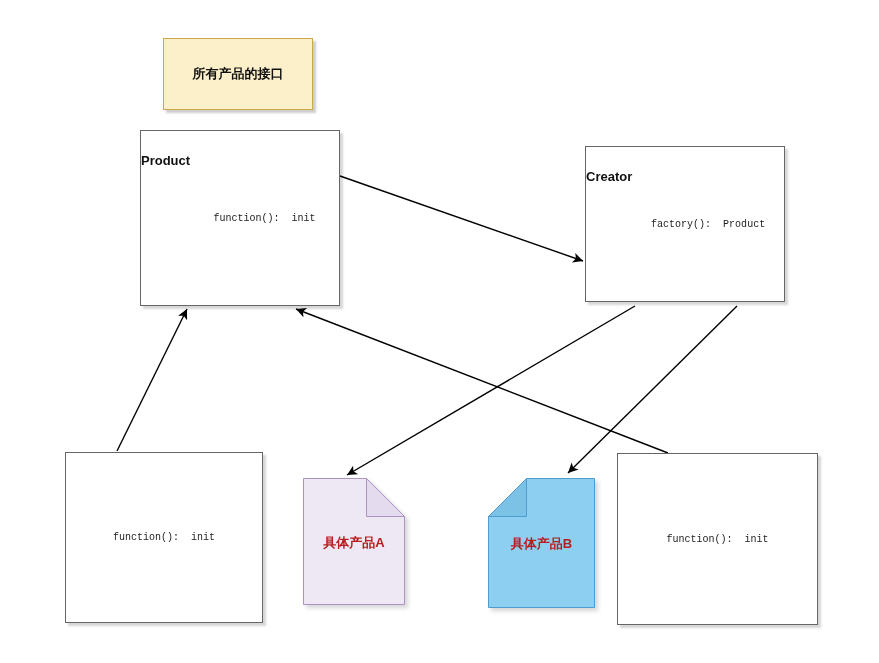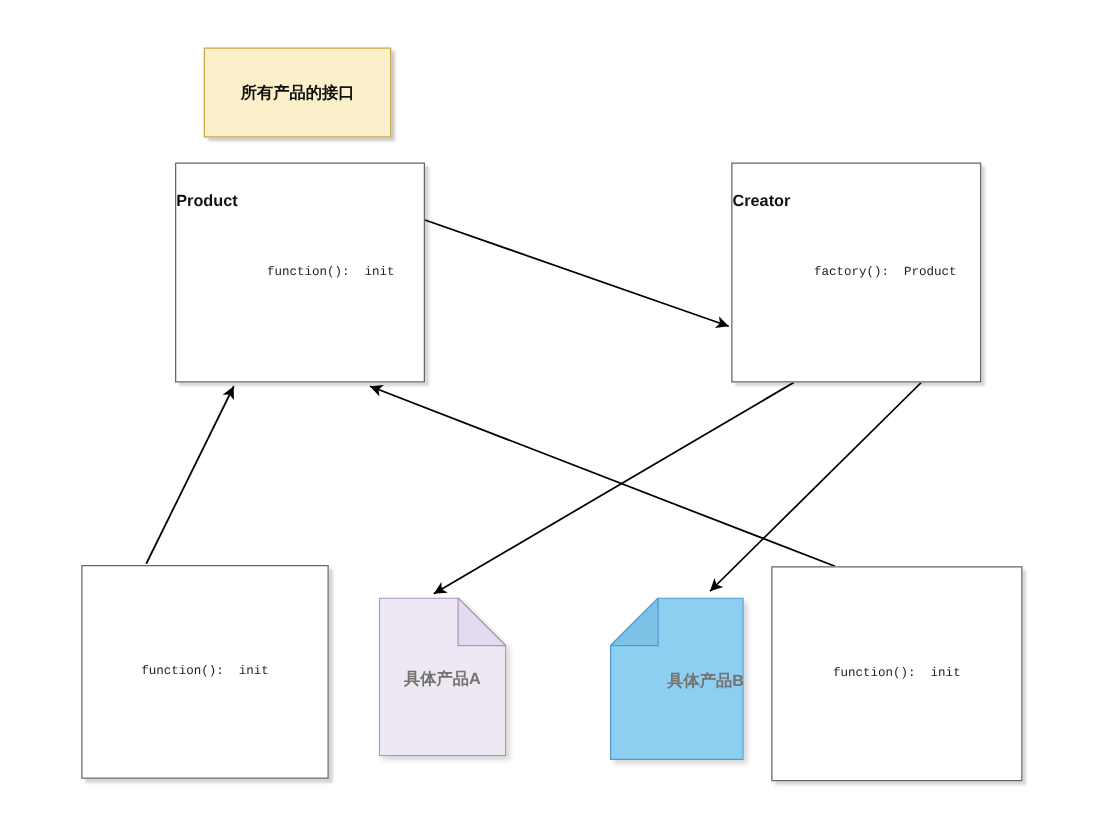--- a/index.html
+++ b/index.html
@@ -75,21 +75,21 @@
   }
   .doc-note svg { position: absolute; left: 0; top: 0; }
   .doc-note .doc-label {
     position: absolute;
     left: 0; right: 0;
     top: 50%;
     transform: translateY(-42%);
     text-align: center;
     font-size: 13px;
     font-weight: bold;
-    color: #737373;
+    color: #b91c1c;
   }
 </style>
 </head>
 <body>
 
 <div id="canvas">
 
   <svg id="edges" width="879" height="663" viewBox="0 0 879 663">
     <defs>
       <marker id="arrowhead" markerWidth="13" markerHeight="13" refX="11" refY="6.5" orient="auto" markerUnits="userSpaceOnUse">
@@ -107,21 +107,21 @@
     <span>所有产品的接口</span>
   </div>
 
 
   <div class="uml" style="left:140px; top:130px; width:200px; height:176px;">
     <div class="sec title" style="height:58px;">Product</div>
     <div class="sec fields" style="height:59px;"></div>
     <div class="sec method">function():  init</div>
   </div>
 
-  <div class="uml" style="left:585px; top:130px; width:200px; height:176px;">
+  <div class="uml" style="left:585px; top:146px; width:200px; height:156px;">
     <div class="sec title" style="height:58px;">Creator</div>
     <div class="sec fields" style="height:59px;"></div>
     <div class="sec method">factory():  Product</div>
   </div>
 
   <div class="uml" style="left:65px; top:452px; width:198px; height:171px;">
     <div class="sec fields" style="height:59px;"></div>
     <div class="sec method">function():  init</div>
   </div>
 
@@ -131,21 +131,21 @@
   </div>
 
   <div class="doc-note" style="left:303px; top:478px; width:102px; height:127px;">
     <svg width="102" height="127" viewBox="0 0 102 127">
       <polygon points="0.5,0.5 63.5,0.5 101.5,38.5 101.5,126.5 0.5,126.5" stroke="#AC93C1" stroke-width="1" fill="#EDE8F3"></polygon>
       <polygon points="63.5,0.5 101.5,38.5 63.5,38.5" stroke="#AC93C1" stroke-width="1" fill="#E4DCEE"></polygon>
     </svg>
     <div class="doc-label">具体产品A</div>
   </div>
 
-  <div class="doc-note" style="left:488px; top:478px; width:107px; height:130px;padding-left:46px;">
+  <div class="doc-note" style="left:488px; top:478px; width:107px; height:130px;">
     <svg width="107" height="130" viewBox="0 0 107 130">
       <polygon points="38.5,0.5 106.5,0.5 106.5,129.5 0.5,129.5 0.5,38.5" stroke="#509CD0" stroke-width="1" fill="#8DCFF0"></polygon>
       <polygon points="38.5,0.5 38.5,38.5 0.5,38.5" stroke="#509CD0" stroke-width="1" fill="#7CC2E6"></polygon>
     </svg>
     <div class="doc-label">具体产品B</div>
   </div>
 
 </div>
 
 </body></html>

